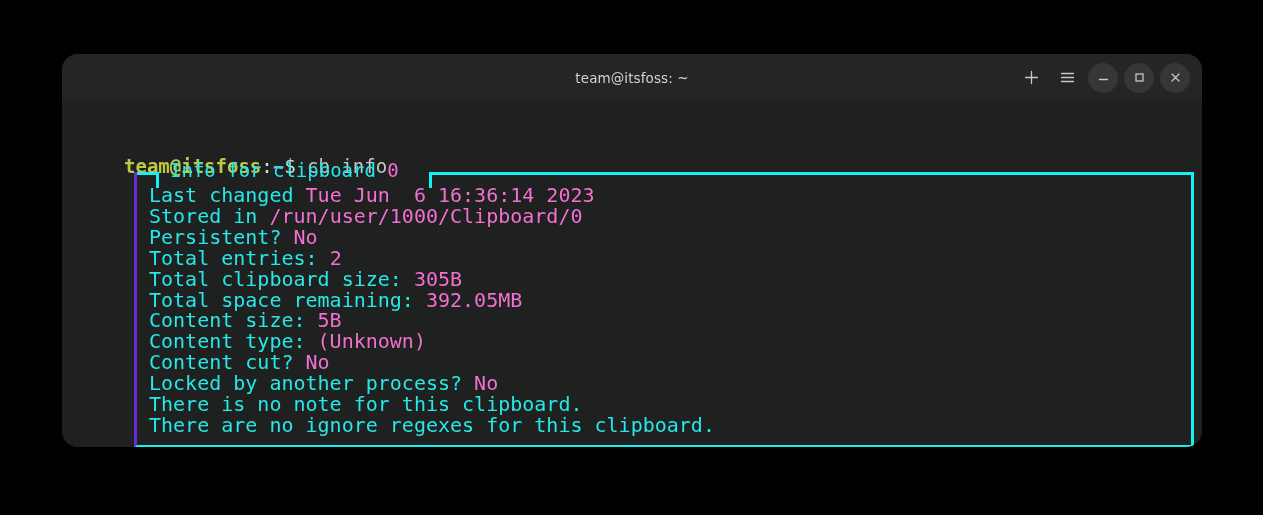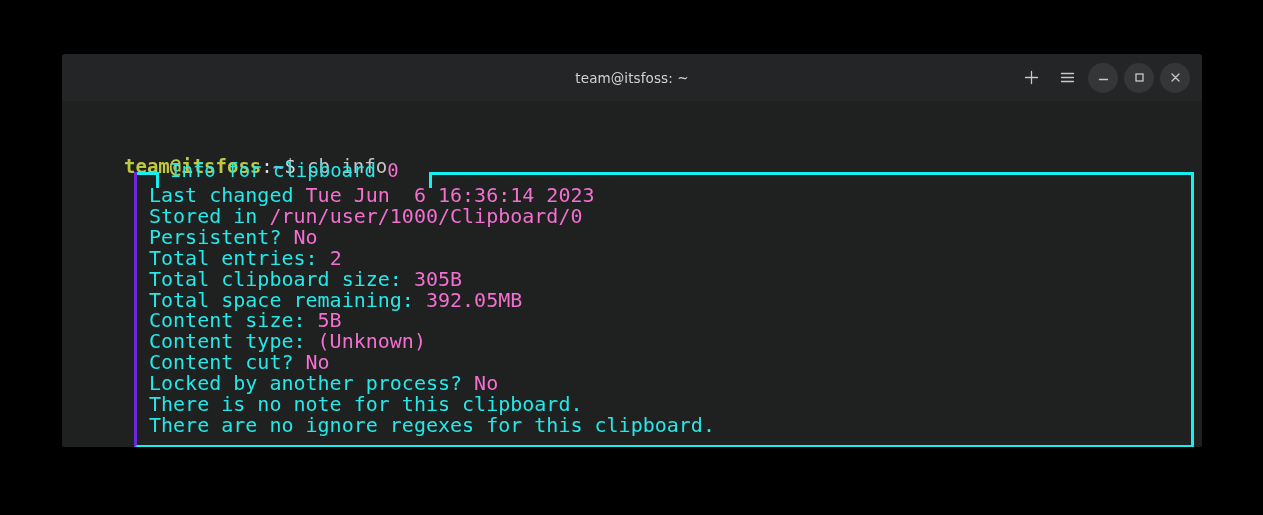--- a/index.html
+++ b/index.html
@@ -15,21 +15,21 @@
   }
 
   
   #terminal-window {
     position: absolute;
     left: 62px;
     top: 54px;
     width: 1140px;
     height: 393px;
     background: #1f2020;
-    border-radius: 3px;
+    border-radius: 16px;
     overflow: hidden;
     box-sizing: border-box;
   }
 
   
   #title-bar {
     position: relative;
     height: 47px;
     width: 100%;
     background: #242526;

